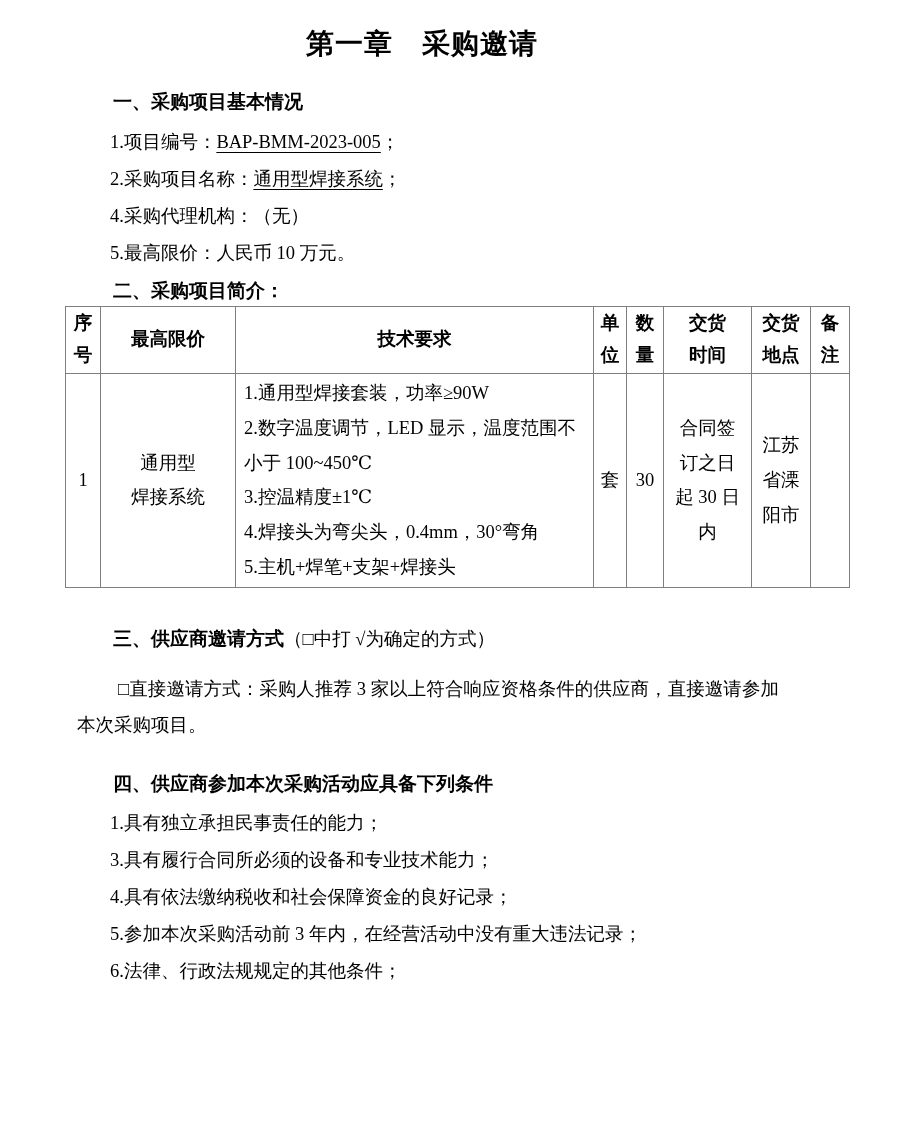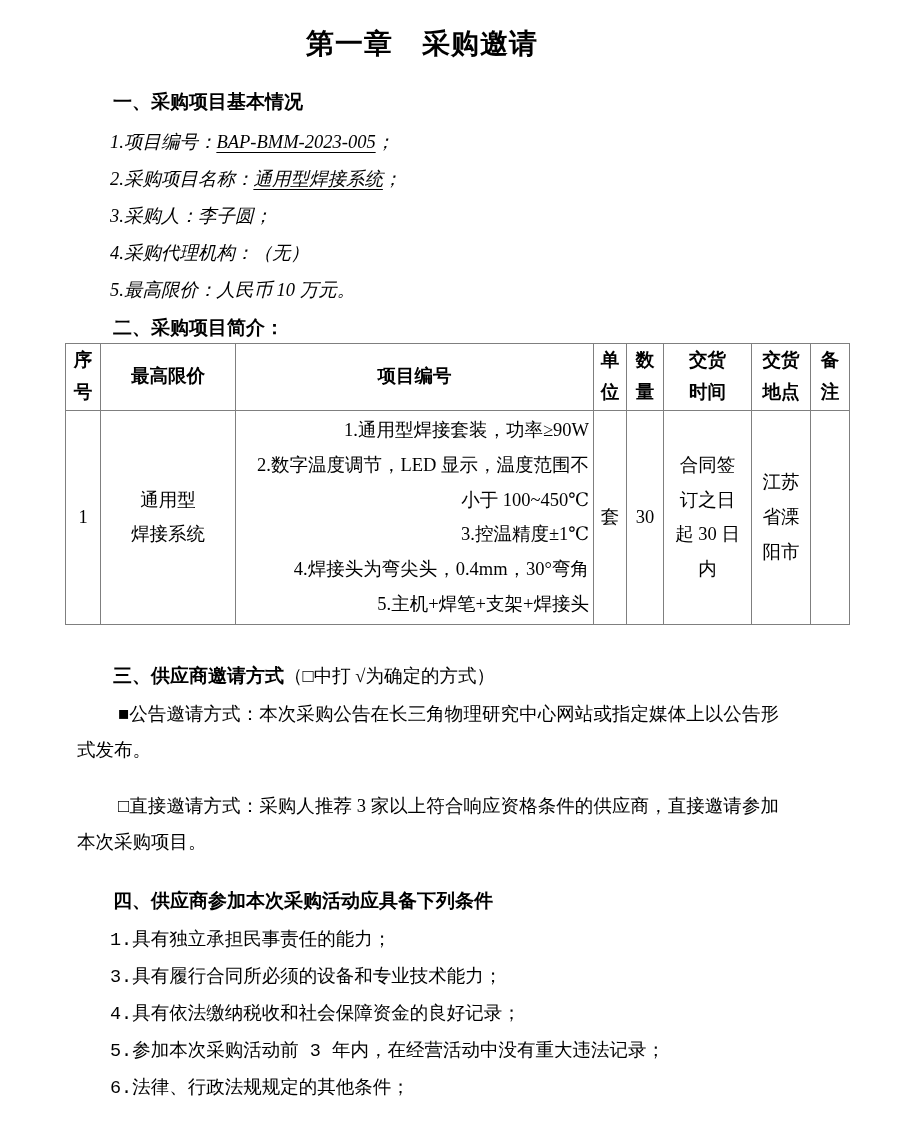--- a/index.html
+++ b/index.html
@@ -20,60 +20,59 @@
 
   .heading {
     font-weight: bold; font-size: 19px; line-height: 1.32;
     margin: 28px 0 0 48px;
   }
   .heading.h2 { margin-top: 6px; }
   .heading.h3 { margin-top: 38px; }
   .heading.h4 { }
   .heading .note { font-weight: normal; font-size: 18.5px; }
 
-  .s1-items { margin: 10px 0 0 45px; font-style: italic; }
+  .s1-items { margin: 10px 0 0 45px; }
   .s1-items p { margin: 0; line-height: 2.0; }
   .u { text-decoration: underline; text-underline-offset: 4px; }
 
   table.tbl {
     border-collapse: collapse; table-layout: fixed;
     width: 784px; margin-top: 3px;
   }
   .tbl th, .tbl td {
     border: 1px solid #7f7f7f; padding: 0;
     text-align: center; vertical-align: middle;
     font-size: 18.5px; overflow: hidden;
   }
   .tbl th { font-weight: bold; line-height: 1.72; height: 67px; }
   .tbl tbody tr { height: 210px; }
   .tbl td { line-height: 1.88; }
-  .tbl td.tech { text-align: right; padding: 2px 4px 2px 8px; }
+  .tbl td.tech { text-align: left; padding: 2px 4px 2px 8px; }
 
   .para {
     margin: 8px 0 0 12px; text-indent: 41px;
     text-align: justify; line-height: 1.95;
   }
   .para.second { margin-top: 20px; }
 
-  .s4-items { margin: 9px 0 0 45px; font-family: Liberation Mono, monospace; }
+  .s4-items { margin: 9px 0 0 45px; }
   .s4-items p { margin: 0; line-height: 2.0; }
 </style>
 </head>
 <body>
 
 <div class="page">
 
   <div class="doc-title">第一章　采购邀请</div>
 
   <div class="heading">一、采购项目基本情况</div>
 
   <div class="s1-items">
     <p><span>1.项目编号：</span><span class="u">BAP-BMM-2023-005</span><span>；</span></p>
     <p><span>2.采购项目名称：</span><span class="u">通用型焊接系统</span><span>；</span></p>
-    <p><span>3.采购人：李子圆；</span></p>
     <p><span>4.采购代理机构：（无）</span></p>
     <p><span>5.最高限价：人民币 10 万元。</span></p>
   </div>
 
   <div class="heading h2">二、采购项目简介：</div>
 
   <table class="tbl">
     <colgroup>
       <col style="width:35px">
         <col style="width:135px">
@@ -87,21 +86,21 @@
     <thead>
       <tr>
         <th>
             <div>序</div>
             <div>号</div>
           </th>
         <th>
             <div>最高限价</div>
           </th>
         <th>
-            <div>项目编号</div>
+            <div>技术要求</div>
           </th>
         <th>
             <div>单</div>
             <div>位</div>
           </th>
         <th>
             <div>数</div>
             <div>量</div>
           </th>
         <th>
@@ -148,21 +147,20 @@
         </td>
         <td></td>
       </tr>
     </tbody>
   </table>
 
   <div class="heading h3">
     <span>三、供应商邀请方式</span><span class="note">（□中打 √为确定的方式）</span>
   </div>
 
-  <p class="para"><span>■</span><span>公告邀请方式：本次采购公告在长三角物理研究中心网站或指定媒体上以公告形式发布。</span></p>
 
   <p class="para second"><span>□</span><span>直接邀请方式：采购人推荐 3 家以上符合响应资格条件的供应商，直接邀请参加本次采购项目。</span></p>
 
   <div class="heading h4">四、供应商参加本次采购活动应具备下列条件</div>
 
   <div class="s4-items">
     <p>1.具有独立承担民事责任的能力；</p>
     <p>3.具有履行合同所必须的设备和专业技术能力；</p>
     <p>4.具有依法缴纳税收和社会保障资金的良好记录；</p>
     <p>5.参加本次采购活动前 3 年内，在经营活动中没有重大违法记录；</p>

